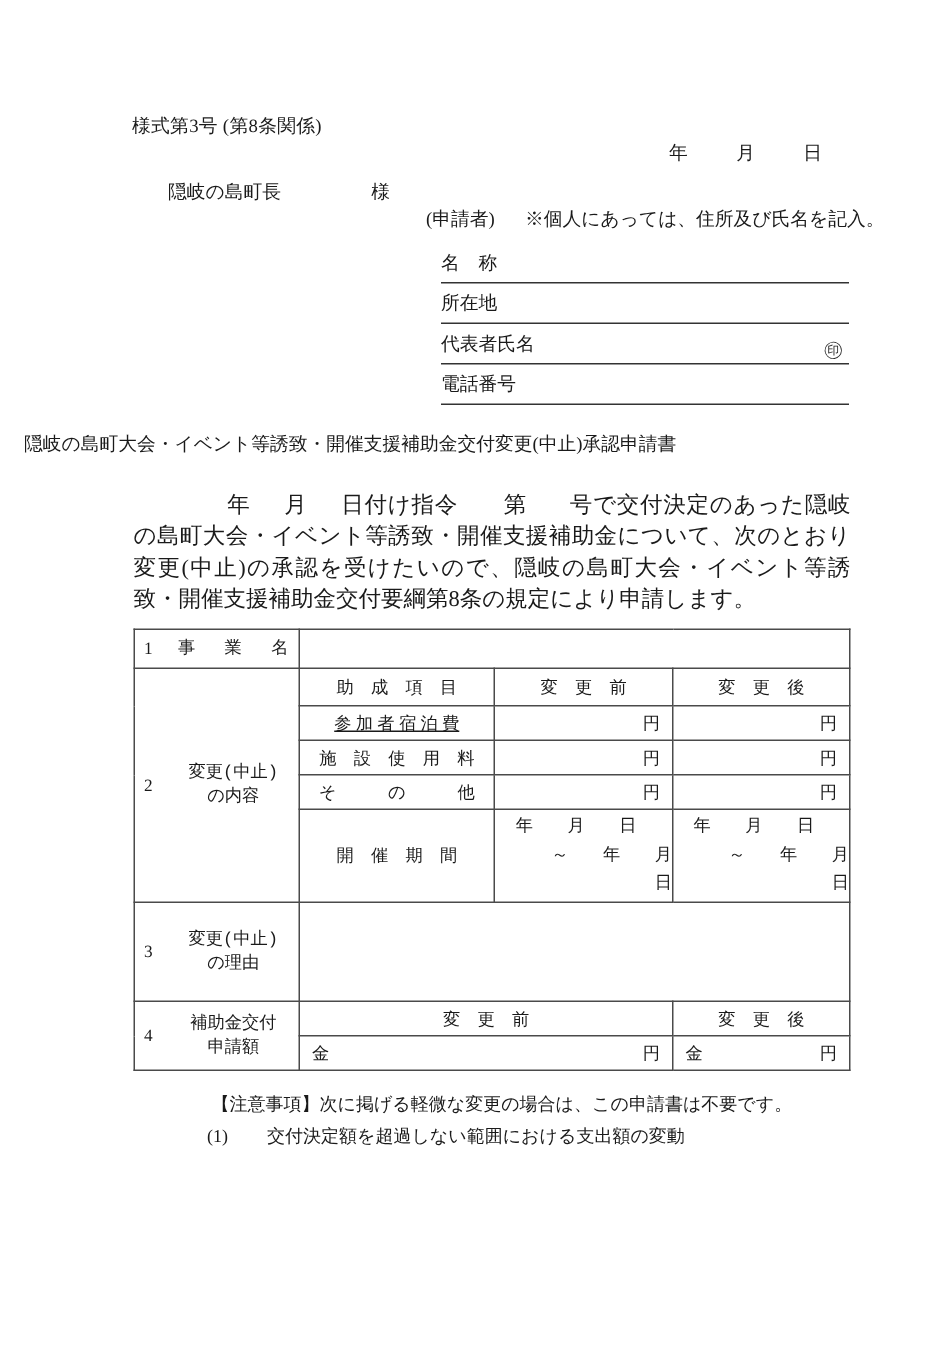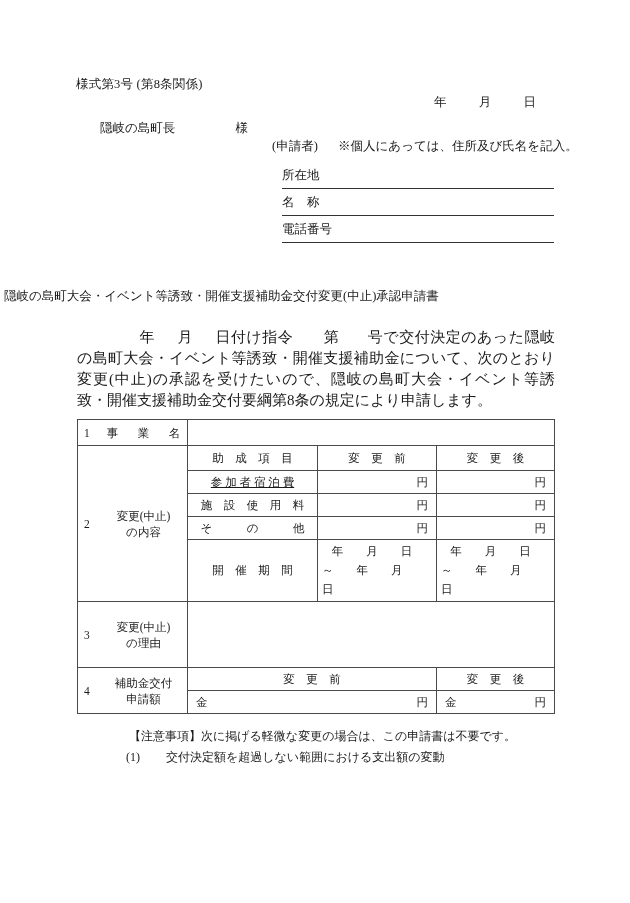--- a/index.html
+++ b/index.html
@@ -11,21 +11,21 @@
     width: 630px;
     height: 903px;
     position: relative;
     font-family: "Liberation Serif", "DejaVu Serif", serif;
     color: #1a1a1a;
     font-size: 11.5px;
     overflow: hidden;
   }
   .page {
     position: absolute;
-    left: 4px; top: 0;
+    left: 16px; top: 0;
     width: 550px;
     height: 903px;
     border-radius: 32px;
   }
 
   
   .form-no {
     position: absolute;
     left: 72px;
     top: 76px;
@@ -141,20 +141,21 @@
   }
   .numlbl .n {
     width: 16px;
     flex: 0 0 16px;
     text-align: left;
   }
   .numlbl .t {
     flex: 1;
     text-align: center;
     line-height: 16px;
+    font-family: Liberation Mono, monospace;
   }
   .spread {
     display: block;
     letter-spacing: 0.35em;
     text-indent: 0.35em;
   }
   .cell-pad-r {
     display: block;
     text-align: right;
     padding-right: 8px;
@@ -169,21 +170,21 @@
     padding: 2px 0;
     line-height: 19px;
   }
   .period-cell .ln1 {
     display: block;
     text-align: center;
     padding-right: 10px;
   }
   .period-cell .ln2 {
     display: block;
-    text-align: left;
+    text-align: right;
     padding-left: 4px;
   }
 
   
   .notes {
     position: absolute;
     left: 96px;
     top: 726px;
     font-size: 12px;
     line-height: 21px;
@@ -220,26 +221,30 @@
   </div>
 
   <div class="applicant-note">
     <span>(申請者)</span>
     <span class="gap"></span>
     <span>※個人にあっては、住所及び氏名を記入。</span>
   </div>
 
   <div class="fields">
     <div class="field-row">
+      <span class="lbl">名　称</span>
+      <span class="seal"></span>
+    </div>
+    <div class="field-row">
       <span class="lbl">所在地</span>
       <span class="seal"></span>
     </div>
     <div class="field-row">
-      <span class="lbl">名　称</span>
-      <span class="seal"></span>
+      <span class="lbl">代表者氏名</span>
+      <span class="seal">㊞</span>
     </div>
     <div class="field-row">
       <span class="lbl">電話番号</span>
       <span class="seal"></span>
     </div>
   </div>
 
   <div class="doc-title">隠岐の島町大会・イベント等誘致・開催支援補助金交付変更(中止)承認申請書</div>
 
   <div class="body-para">

